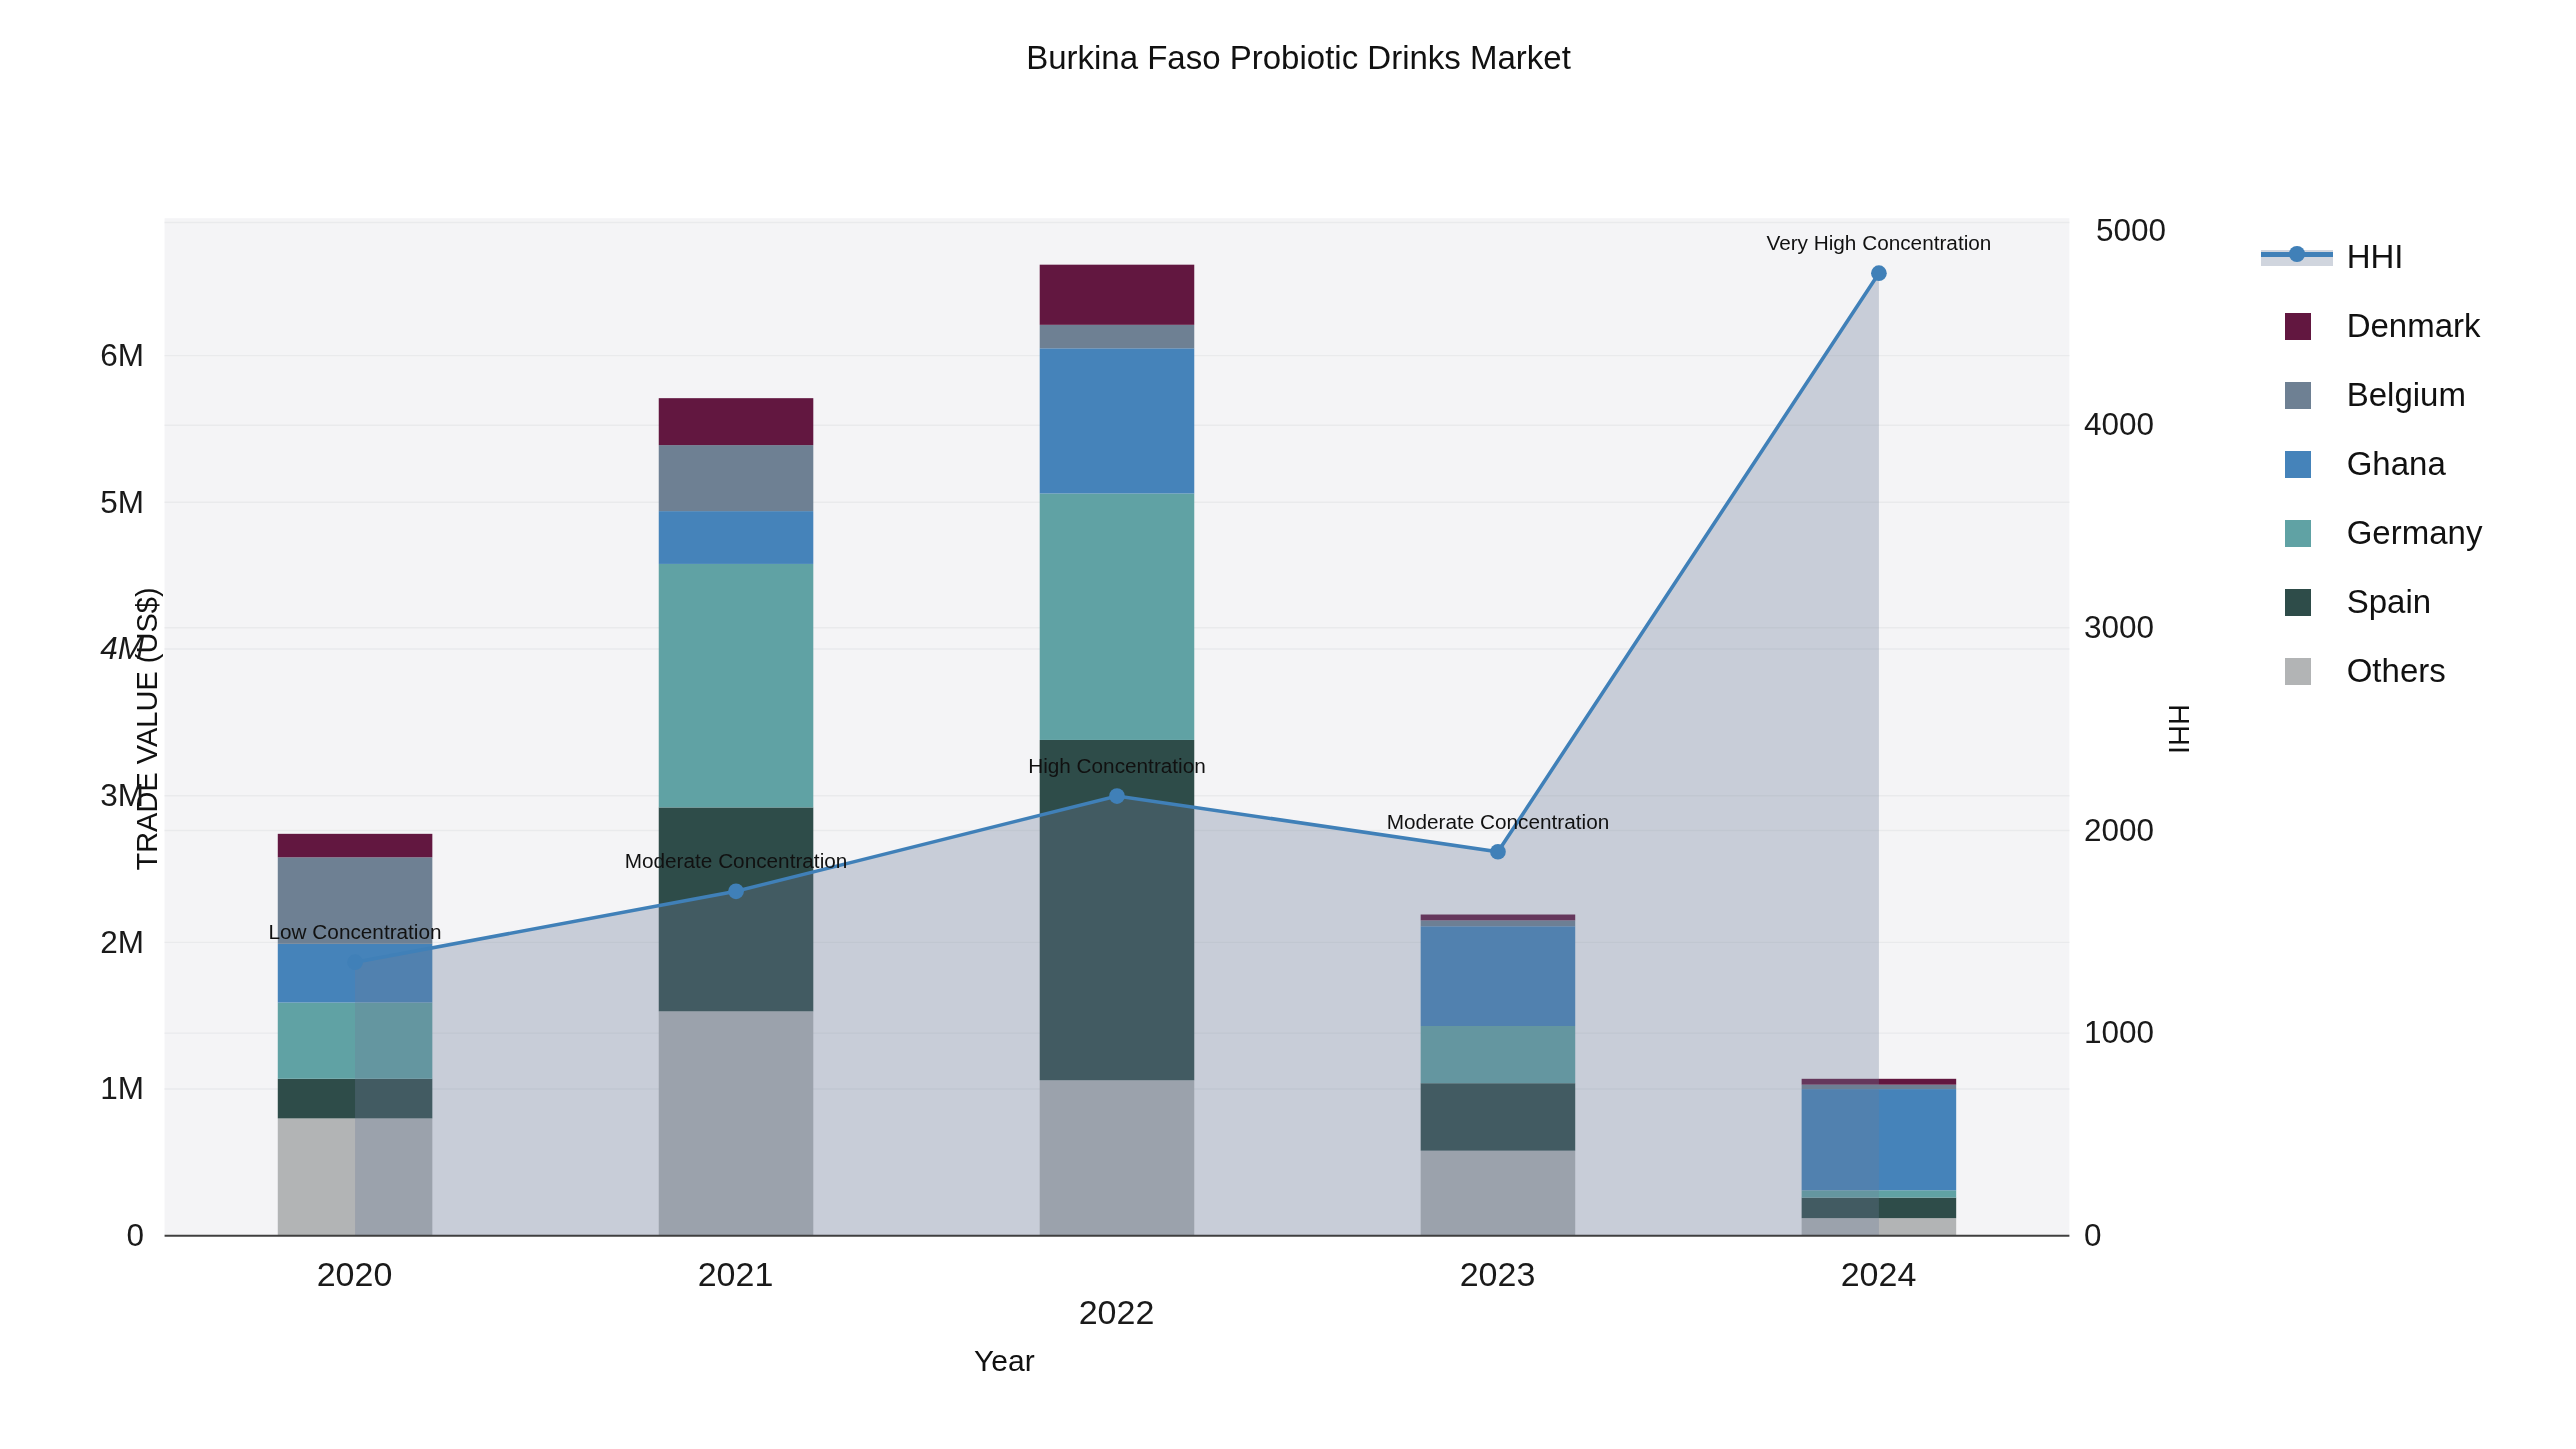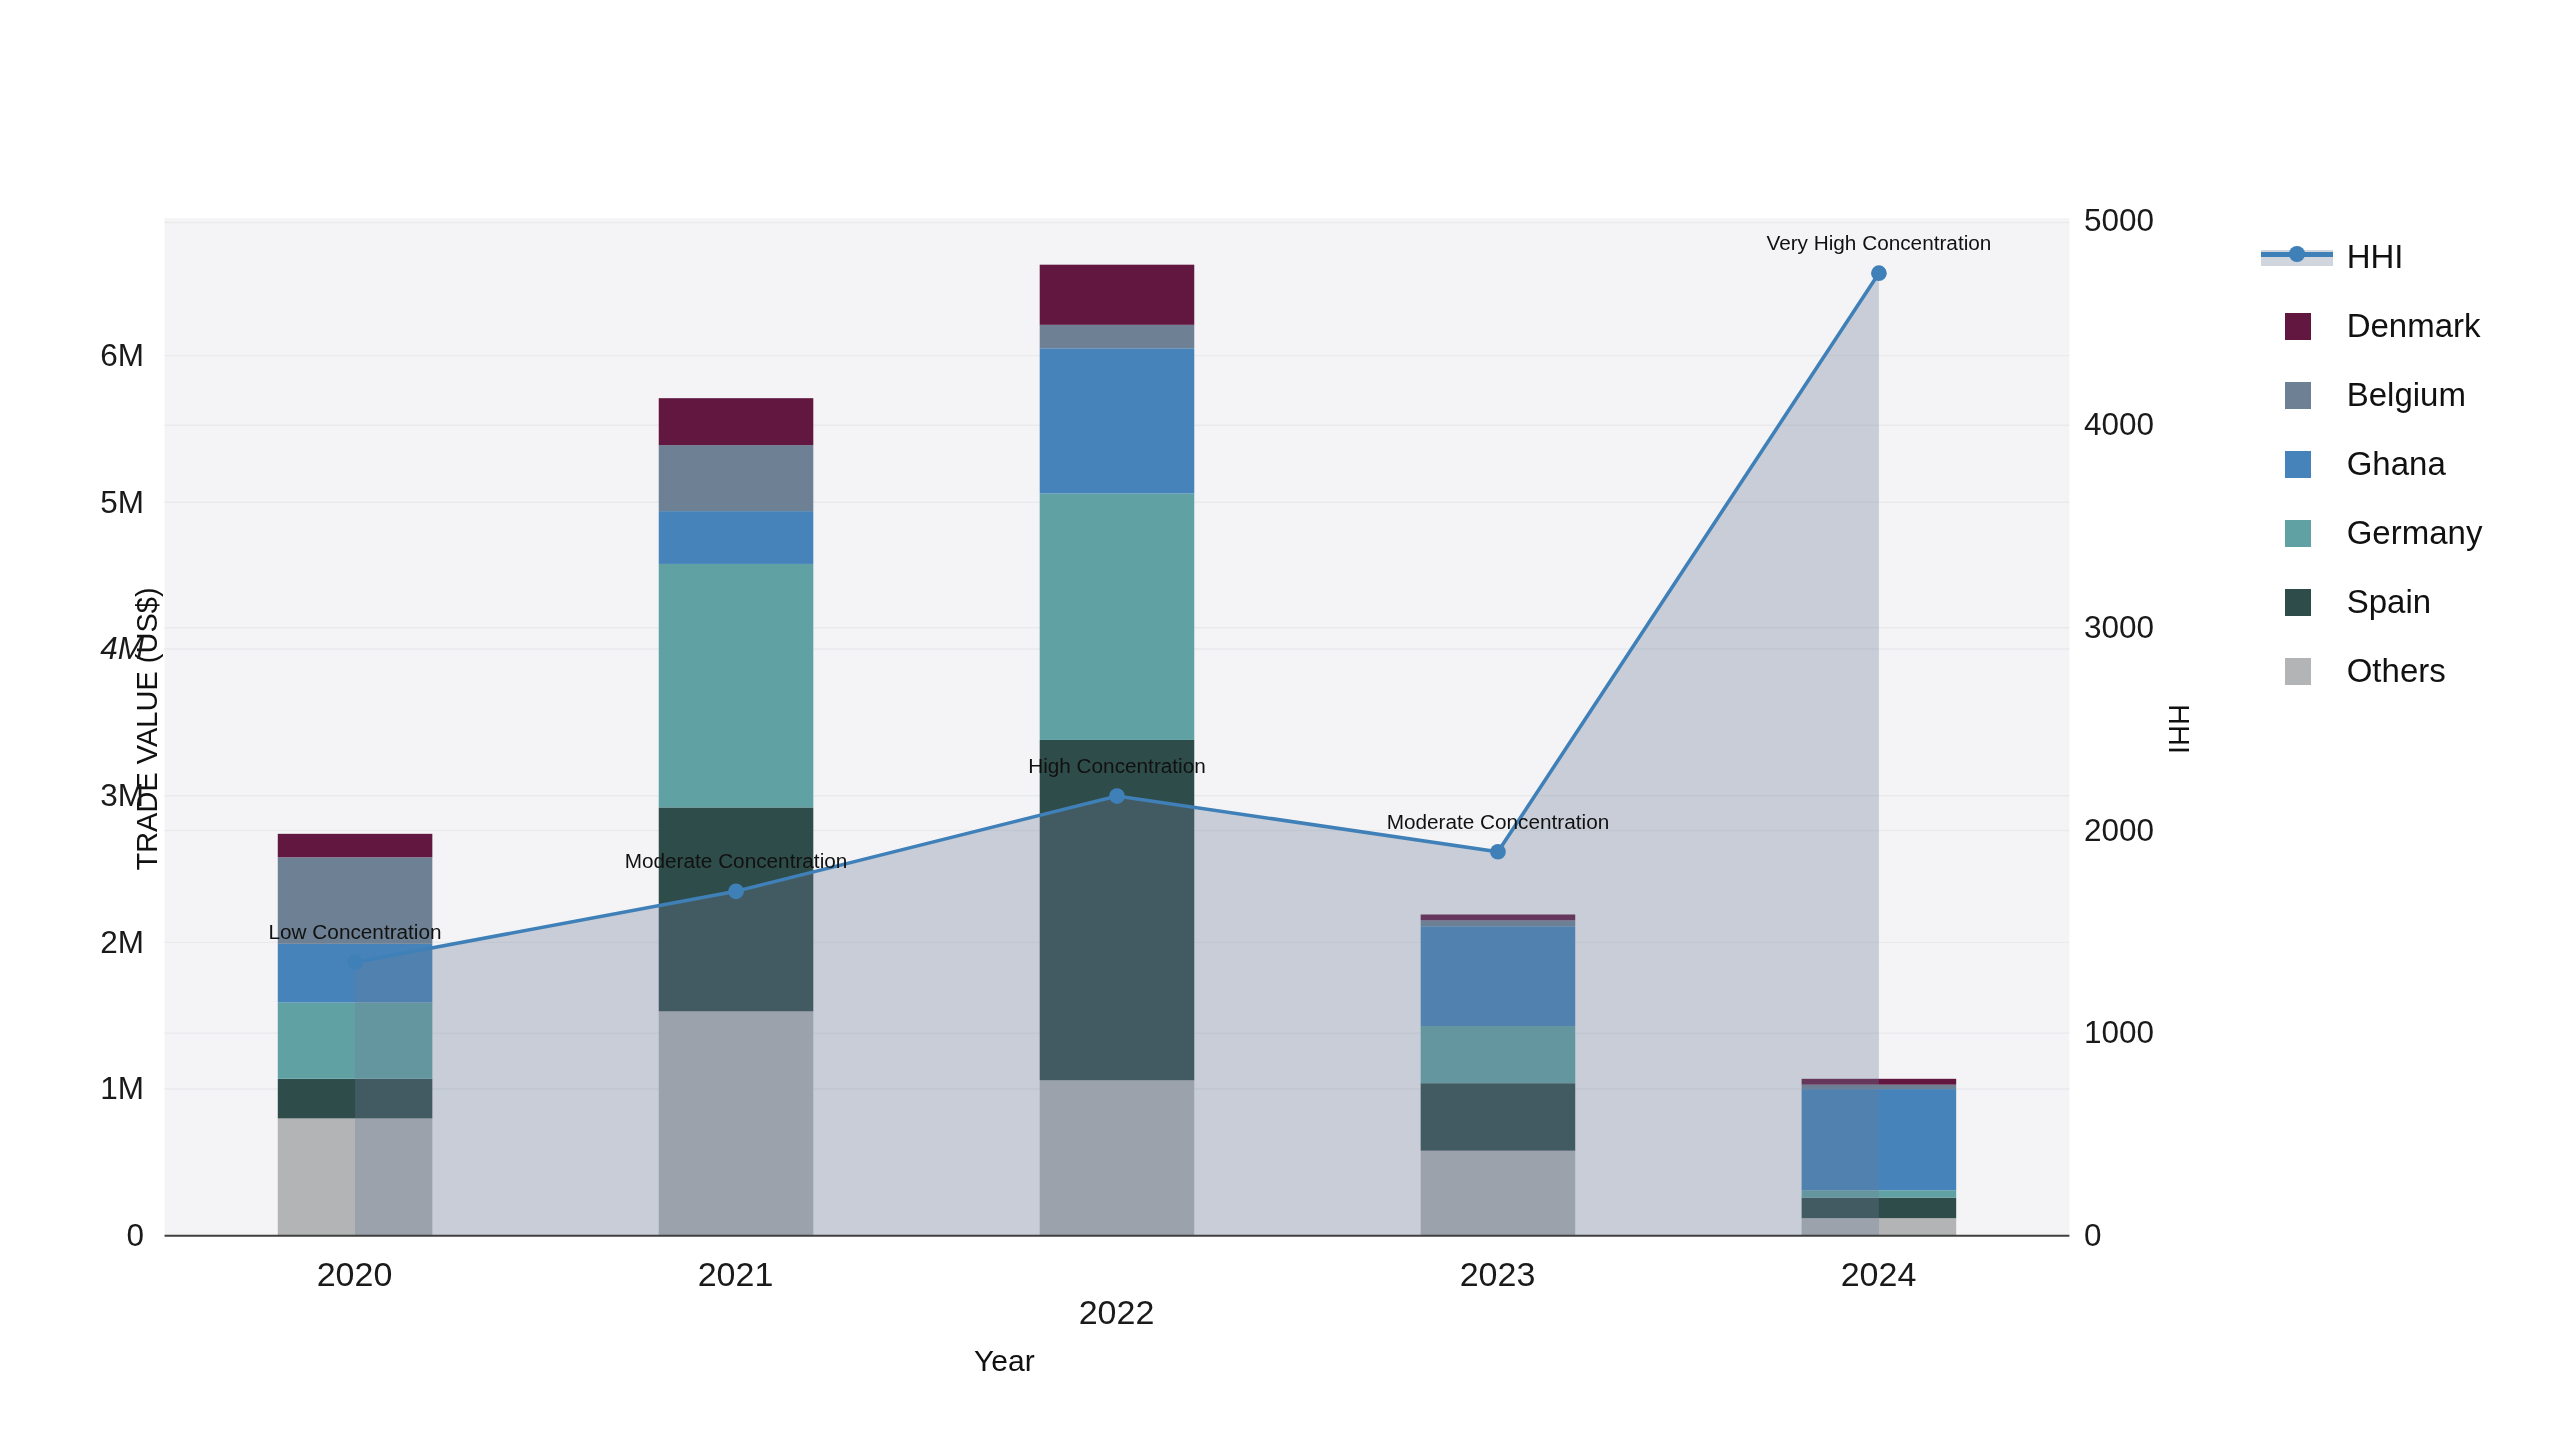--- a/index.html
+++ b/index.html
@@ -79,39 +79,40 @@
       <circle cx="2093.3999999999996" cy="1190.336" r="11" fill="#4080b8"></circle>
       <circle cx="2625.7999999999997" cy="381.79999999999995" r="11" fill="#4080b8"></circle>
       <line x1="230" x2="2892" y1="1727" y2="1727" stroke="#3f3f3f" stroke-width="3"></line>
       <text x="496.2" y="1312.68" text-anchor="middle" font-size="29" fill="#111" font-family="&quot;Liberation Sans&quot;,sans-serif">Low Concentration</text>
       <text x="1028.6" y="1213.56" text-anchor="middle" font-size="29" fill="#111" font-family="&quot;Liberation Sans&quot;,sans-serif">Moderate Concentration</text>
       <text x="1561" y="1080.4560000000001" text-anchor="middle" font-size="29" fill="#111" font-family="&quot;Liberation Sans&quot;,sans-serif">High Concentration</text>
       <text x="2093.3999999999996" y="1158.336" text-anchor="middle" font-size="29" fill="#111" font-family="&quot;Liberation Sans&quot;,sans-serif">Moderate Concentration</text>
       <text x="2625.7999999999997" y="349.79999999999995" text-anchor="middle" font-size="29" fill="#111" font-family="&quot;Liberation Sans&quot;,sans-serif">Very High Concentration</text>
     </svg>
 
+  <div class="title-line" style="top:39px">Burkina Faso Probiotic Drinks Market</div>
 
   <div id="left-axis-title" class="axis-title">TRADE VALUE (US$)</div>
   <div id="right-axis-title" class="axis-title">HHI</div>
   <div id="x-axis-title" class="axis-title">Year</div>
 
   <div id="ticks">
       <div class="tick left" style="top: 1220px;">0</div>
       <div class="tick left" style="top: 1073px;">1M</div>
       <div class="tick left" style="top: 927px;">2M</div>
       <div class="tick left" style="top: 780px;">3M</div>
       <div class="tick left" style="top: 633px; font-style: italic;">4M</div>
       <div class="tick left" style="top: 487px;">5M</div>
       <div class="tick left" style="top: 340px;">6M</div>
       <div class="tick right" style="top: 1220px;">0</div>
       <div class="tick right" style="top: 1017px;">1000</div>
       <div class="tick right" style="top: 815px;">2000</div>
       <div class="tick right" style="top: 612px;">3000</div>
       <div class="tick right" style="top: 409px;">4000</div>
-      <div class="tick right" style="top: 205px;">5000</div>
+      <div class="tick right" style="top: 215px; margin-left: 12px;">5000</div>
       <div class="tick x" style="top: 1257px; left: 276px;">2020</div>
       <div class="tick x" style="top: 1257px; left: 657px;">2021</div>
       <div class="tick x" style="top: 1295px; left: 1038px;">2022</div>
       <div class="tick x" style="top: 1257px; left: 1419px;">2023</div>
       <div class="tick x" style="top: 1257px; left: 1800px;">2024</div>
     </div>
 
   <div id="legend">
     <div class="legend-row">
       <span class="legend-sample">

